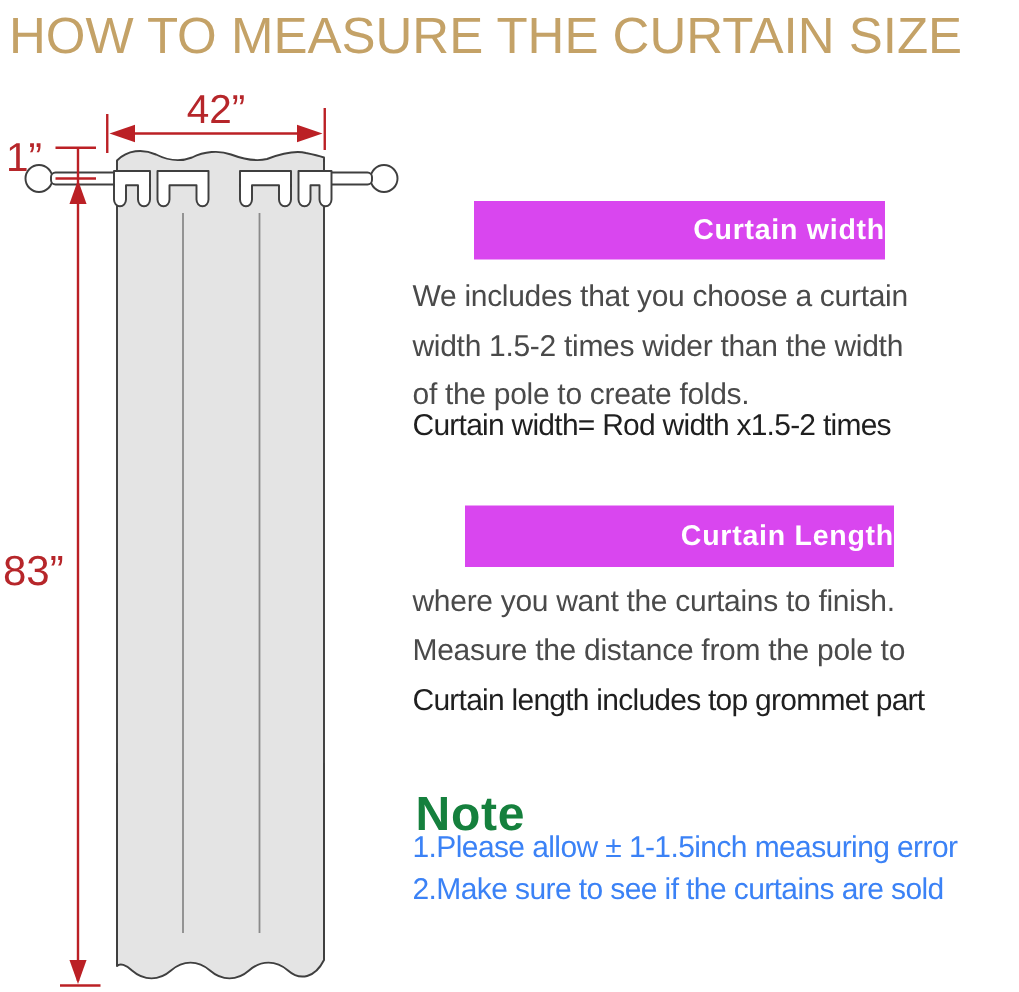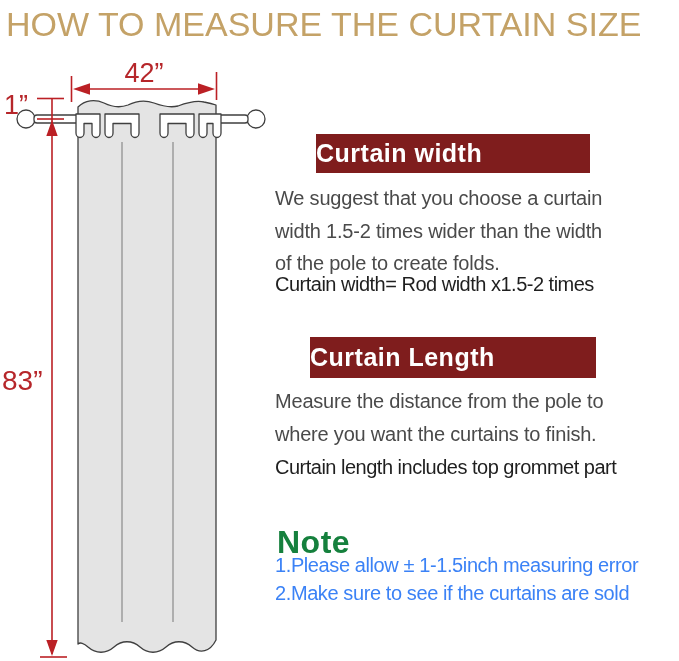--- a/index.html
+++ b/index.html
@@ -9,23 +9,23 @@
     font-family:"Liberation Sans", sans-serif;
   }
   .abs{position:absolute;}
   #page-title{
     left:6px;top:5px;width:670px;
     font-size:34px;font-weight:normal;letter-spacing:0px;
     color:#C4A267;white-space:nowrap;
   }
   #diagram-svg{left:0;top:0;width:679px;height:661px;}
   .banner{
-    background:#7f1d1d;color:#ffffff;
-    display:flex;align-items:center;justify-content:flex-start;
-    font-weight:bold;font-size:25px;letter-spacing:0.5px;
+    background:#d946ef;color:#ffffff;
+    display:flex;align-items:center;justify-content:flex-end;
+    font-weight:bold;font-size:19px;letter-spacing:0.5px;
   }
   #banner-width{left:316px;top:134px;width:274px;height:39px;}
   #banner-length{left:310px;top:337px;width:286px;height:41px;}
   .para{
     color:#4a4a4a;font-size:20px;line-height:32.5px;letter-spacing:-0.2px;
     white-space:nowrap;
   }
   #para-width{left:275px;top:182px;}
   #para-length{left:275px;top:385px;}
   .formula{
@@ -96,32 +96,32 @@
     <path class="red-fill" d="M52,656 L46.3,640 L57.7,640 Z"></path>
     <line class="red-line" x1="40" y1="657" x2="67" y2="657"></line>
     <text class="red-text" x="2" y="390" font-size="28">83”</text>
   </g>
 </svg>
 
 <div class="abs banner" id="banner-width">
   <span>Curtain width</span>
 </div>
 <div class="abs para" id="para-width">
-  <div>We suggest that you choose a curtain</div>
+  <div>We includes that you choose a curtain</div>
   <div>width 1.5-2 times wider than the width</div>
   <div>of the pole to create folds.</div>
 </div>
 <div class="abs formula" id="formula-width">Curtain width= Rod width x1.5-2 times</div>
 
 <div class="abs banner" id="banner-length">
   <span>Curtain Length</span>
 </div>
 <div class="abs para" id="para-length">
+  <div>where you want the curtains to finish.</div>
   <div>Measure the distance from the pole to</div>
-  <div>where you want the curtains to finish.</div>
 </div>
 <div class="abs formula" id="formula-length">Curtain length includes top grommet part</div>
 
 <div class="abs" id="note-heading">Note</div>
 <div class="abs" id="note-lines">
   <div>1.Please allow ± 1-1.5inch measuring error</div>
   <div>2.Make sure to see if the curtains are sold</div>
 </div>
 
 </body></html>

